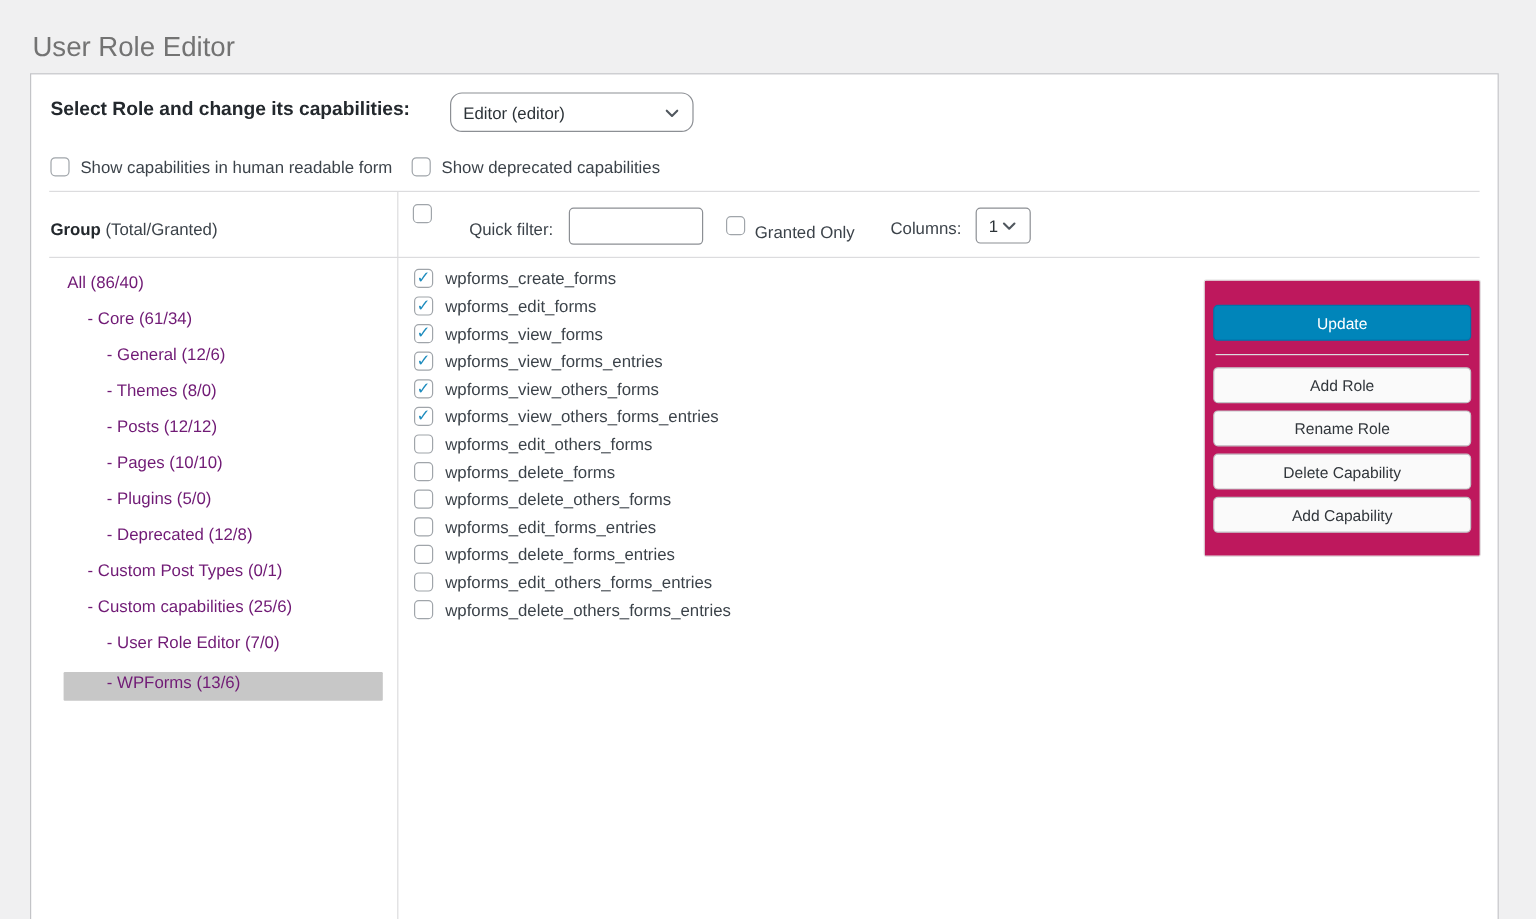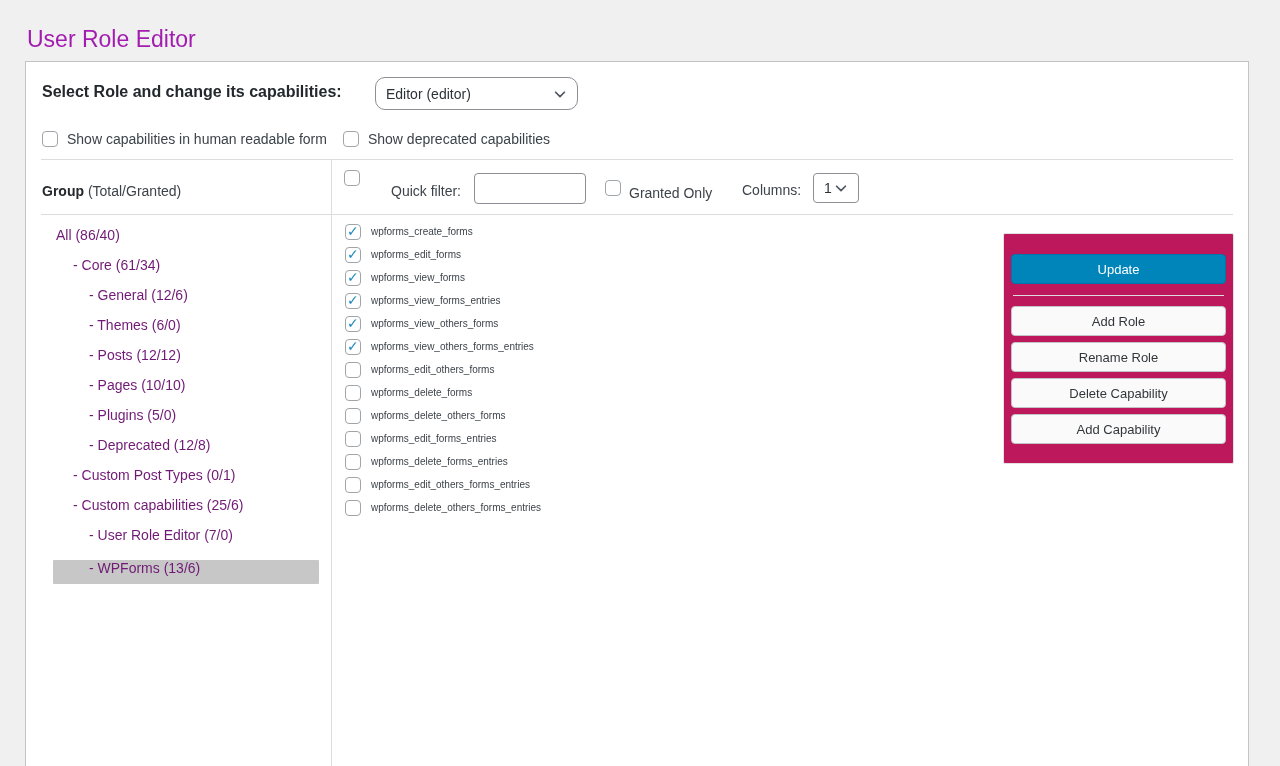--- a/index.html
+++ b/index.html
@@ -5,21 +5,21 @@
   * { margin: 0; padding: 0; box-sizing: border-box; }
   html, body {
     width: 1280px; height: 766px;
     overflow: hidden;
     background: #f0f0f1;
     font-family: "Liberation Sans", "DejaVu Sans", sans-serif;
     color: #3c434a;
   }
   .page-title {
     position: absolute; left: 27px; top: 26px;
-    font-size: 23px; font-weight: 500; color: #a21caf;
+    font-size: 23px; font-weight: 500; color: #737373;
   }
   .panel {
     position: absolute; left: 25px; top: 61px;
     width: 1224px; height: 720px;
     background: #fff;
     border: 1px solid #c3c4c7;
   }
   
   .role-label {
     position: absolute; left: 16px; top: 21px;
@@ -80,21 +80,21 @@
     font-size: 14px; color: #701a75; cursor: pointer;
     border-radius: 1px;
   }
   .tree-item.lvl0 { padding-left: 3px; }
   .tree-item.lvl1 { padding-left: 20px; }
   .tree-item.lvl2 { padding-left: 36px; }
   .tree-item.selected { background: #c7c7c7; height: 24px; margin: 3px 0; }
   
   .caps { position: absolute; left: 319px; top: 158px; }
   .cap-row { height: 23px; display: flex; align-items: center; }
-  .cap-row .lab { margin-left: 10px; font-size: 10px; color: #3c434a; }
+  .cap-row .lab { margin-left: 10px; font-size: 14px; color: #3c434a; }
   
   .card {
     position: absolute; left: 977px; top: 171px; width: 231px; height: 231px;
     background: #be185d; border: 1px solid #e2e2e2; border-radius: 2px;
     padding: 20px 7px 0 7px;
   }
   .btn {
     display: block; width: 100%; height: 30px;
     font-family: inherit; font-size: 13px; cursor: pointer;
     border-radius: 4px;
@@ -154,21 +154,21 @@
     <div class="tree-item lvl0">
         <span>All (86/40)</span>
       </div>
       <div class="tree-item lvl1">
         <span>- Core (61/34)</span>
       </div>
       <div class="tree-item lvl2">
         <span>- General (12/6)</span>
       </div>
       <div class="tree-item lvl2">
-        <span>- Themes (6/0)</span>
+        <span>- Themes (8/0)</span>
       </div>
       <div class="tree-item lvl2">
         <span>- Posts (12/12)</span>
       </div>
       <div class="tree-item lvl2">
         <span>- Pages (10/10)</span>
       </div>
       <div class="tree-item lvl2">
         <span>- Plugins (5/0)</span>
       </div>

